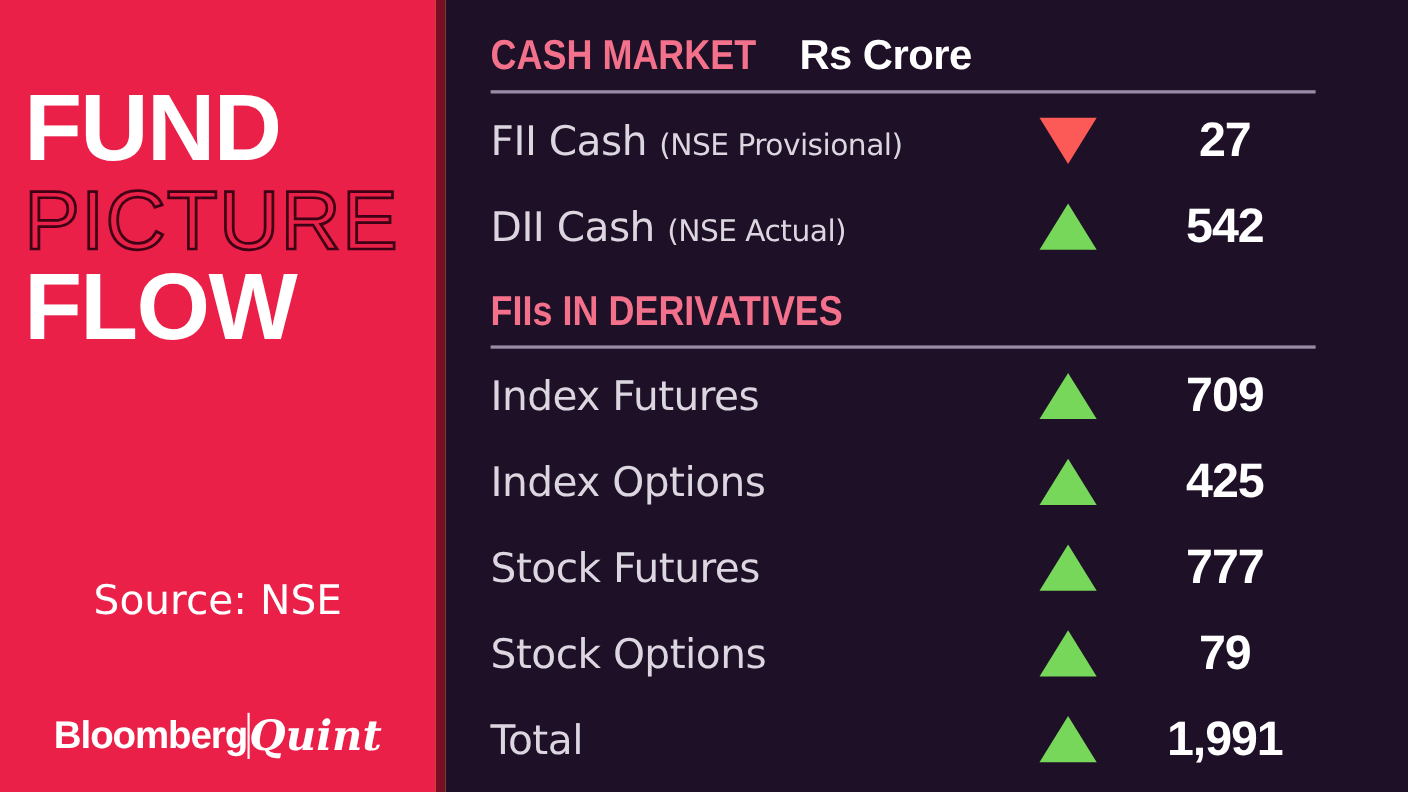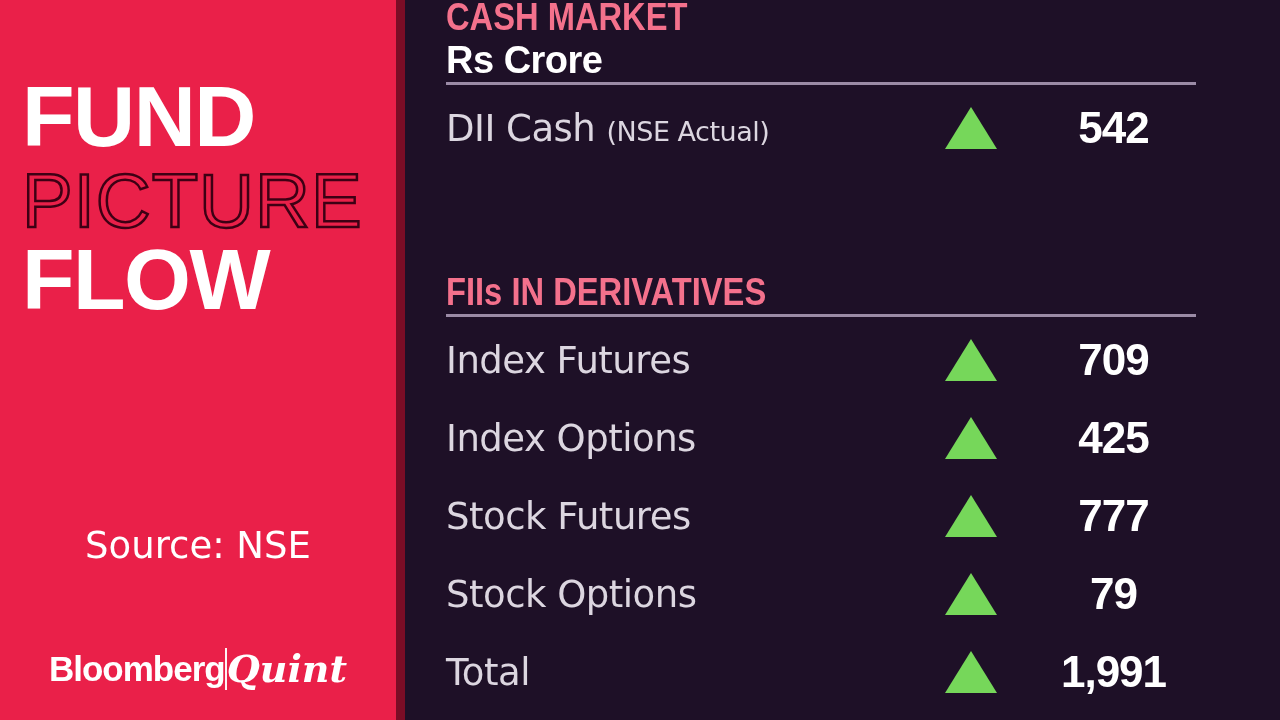--- a/index.html
+++ b/index.html
@@ -122,23 +122,22 @@
   }
 
   .section {
     position: absolute;
     left: 41px;
     width: 750px;
   }
   .section-head {
     display: flex;
     align-items: baseline;
-    justify-content: flex-end;
+    justify-content: flex-start;
     height: 52px;
-    flex-direction: column;
   }
   .section-title {
     font-family: "Liberation Sans", sans-serif;
     font-weight: 700;
     font-size: 38px;
     color: #f4718c;
     letter-spacing: 0px;
     transform: scaleX(0.86);
     transform-origin: left bottom;
     white-space: nowrap;
@@ -234,20 +233,30 @@
   <div id="right-panel">
 
     <div class="section" id="section-cash" style="top:30px;">
       <div class="section-head">
         <span class="section-title">CASH MARKET</span>
         <span class="section-unit">Rs Crore</span>
       </div>
       <div class="rule"></div>
       <div class="rows">
 
+        <div class="row">
+          <div class="row-label">
+            <span>FII Cash</span>
+            <span class="qualifier">(NSE Provisional)</span>
+          </div>
+          <div class="row-marker">
+            <span class="tri down"></span>
+          </div>
+          <div class="row-value">27</div>
+        </div>
 
         <div class="row">
           <div class="row-label">
             <span>DII Cash</span>
             <span class="qualifier">(NSE Actual)</span>
           </div>
           <div class="row-marker">
             <span class="tri up"></span>
           </div>
           <div class="row-value">542</div>

